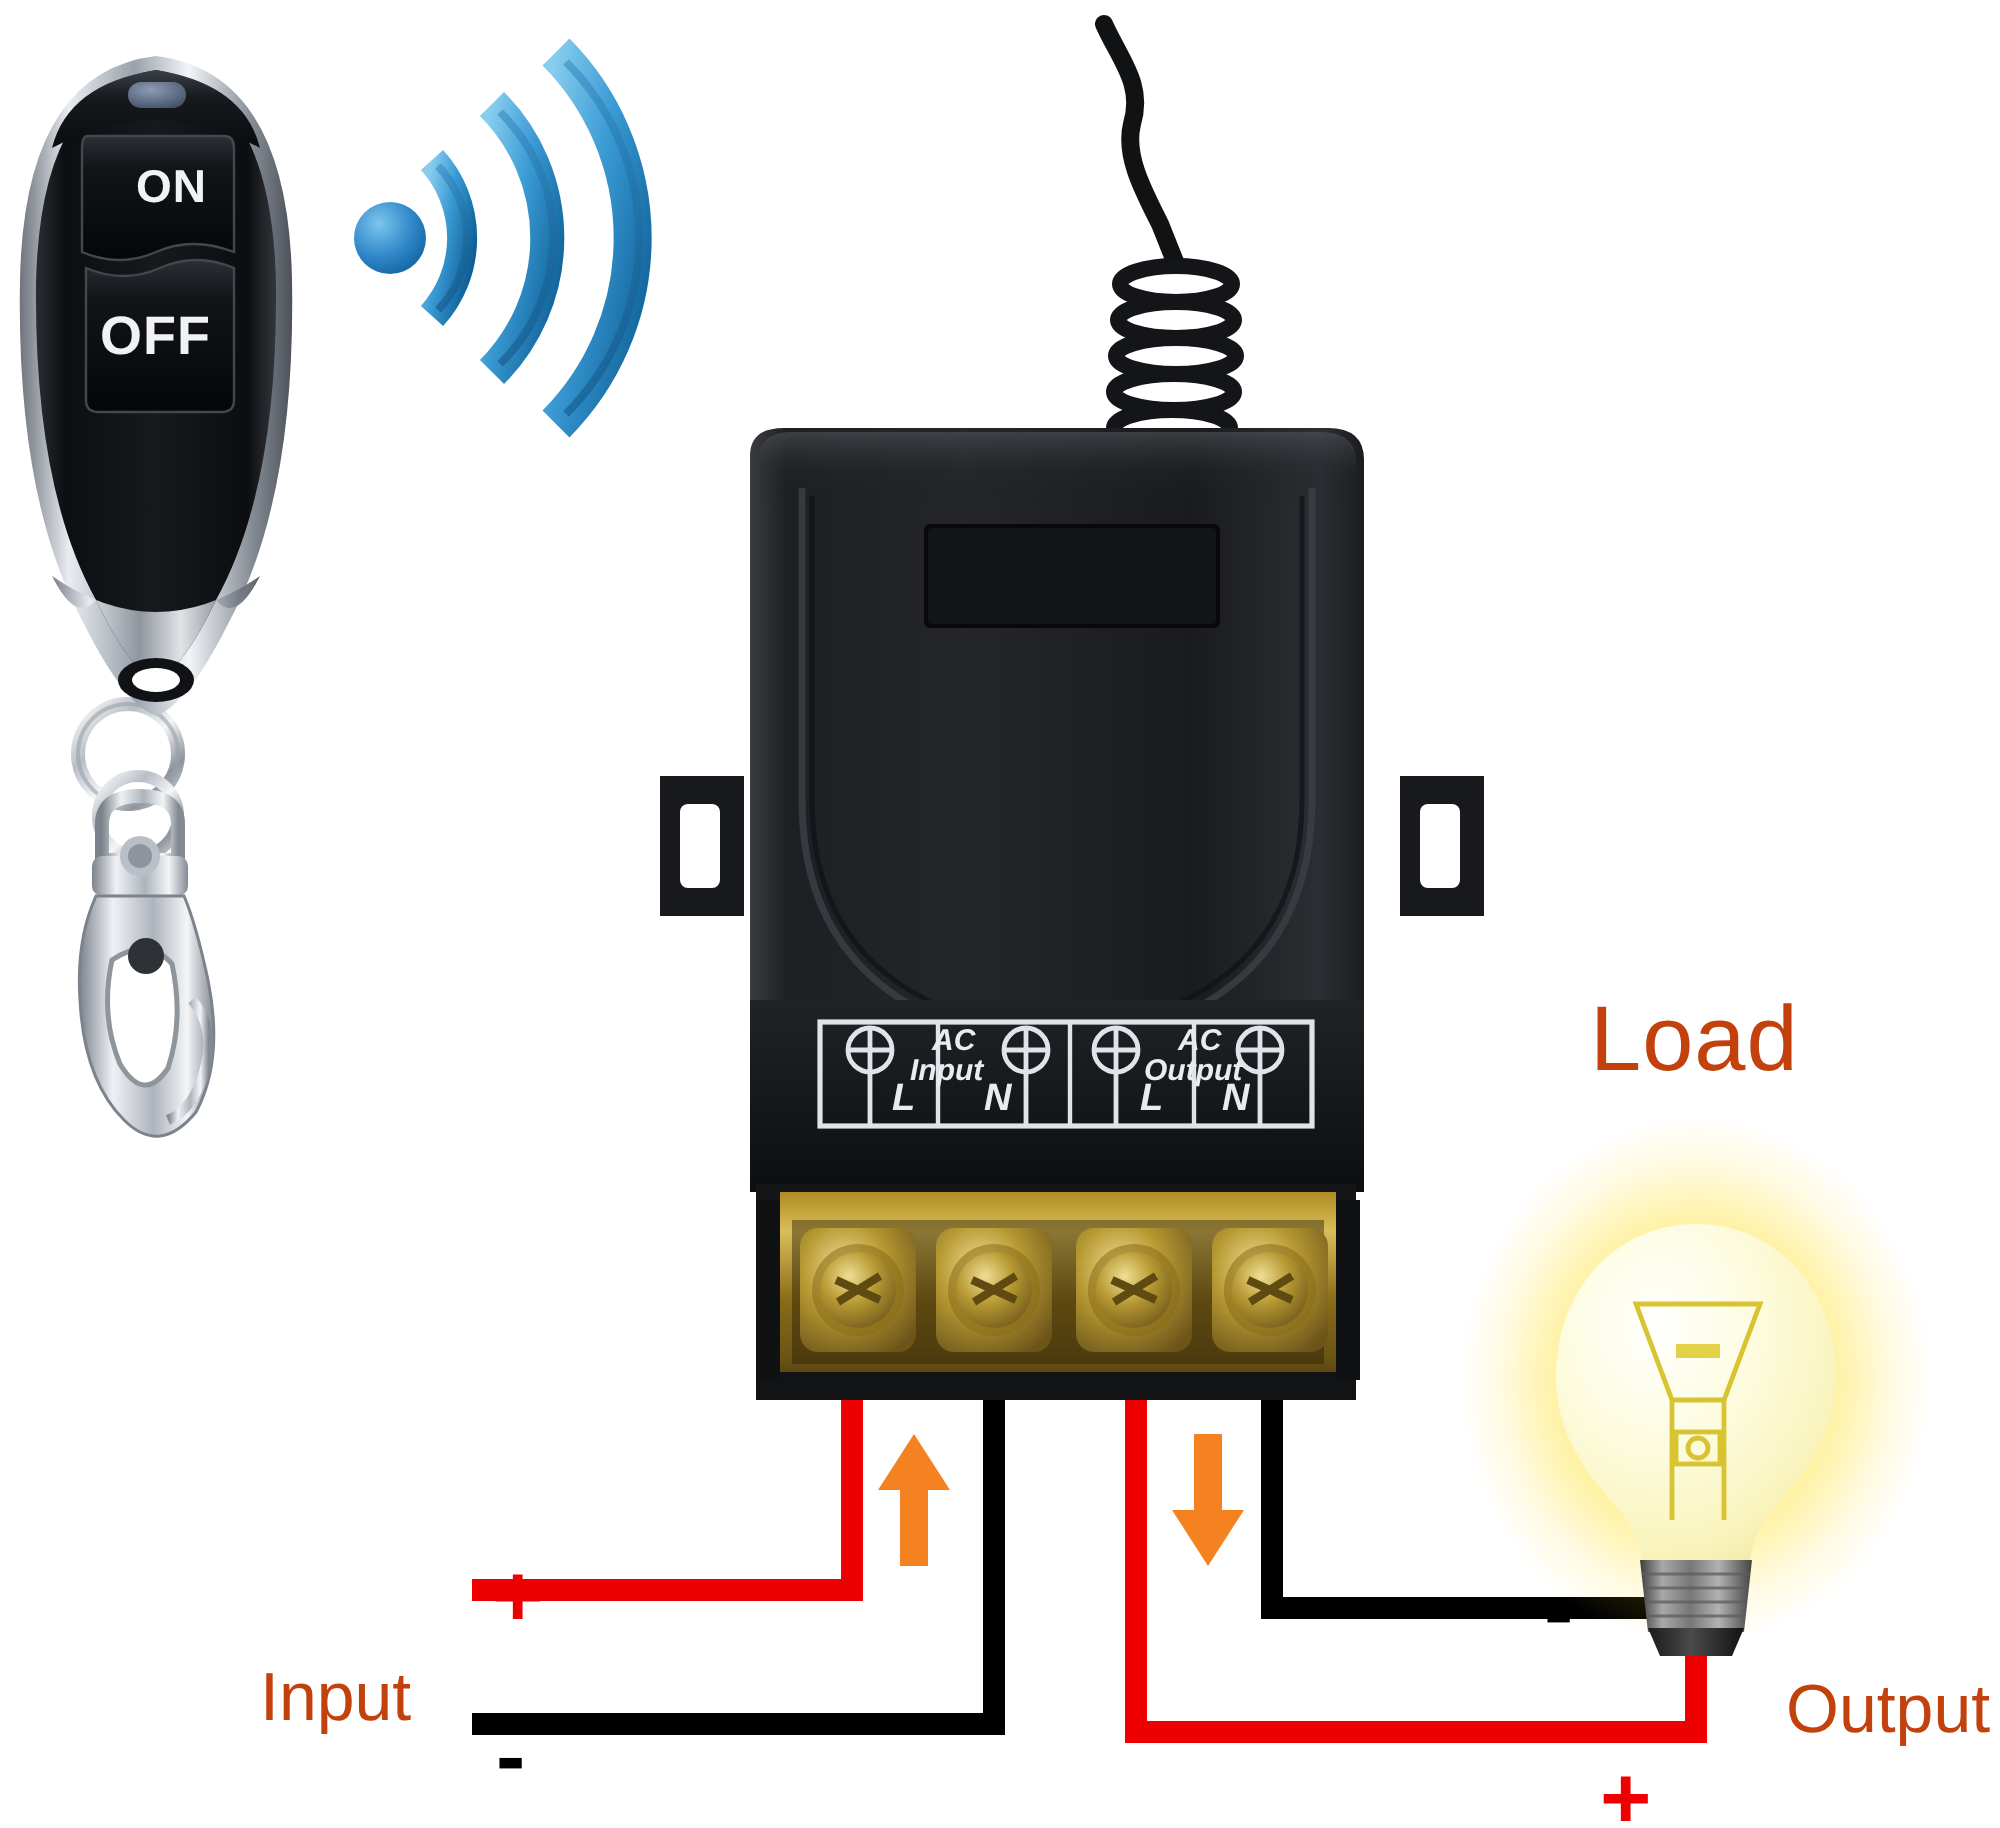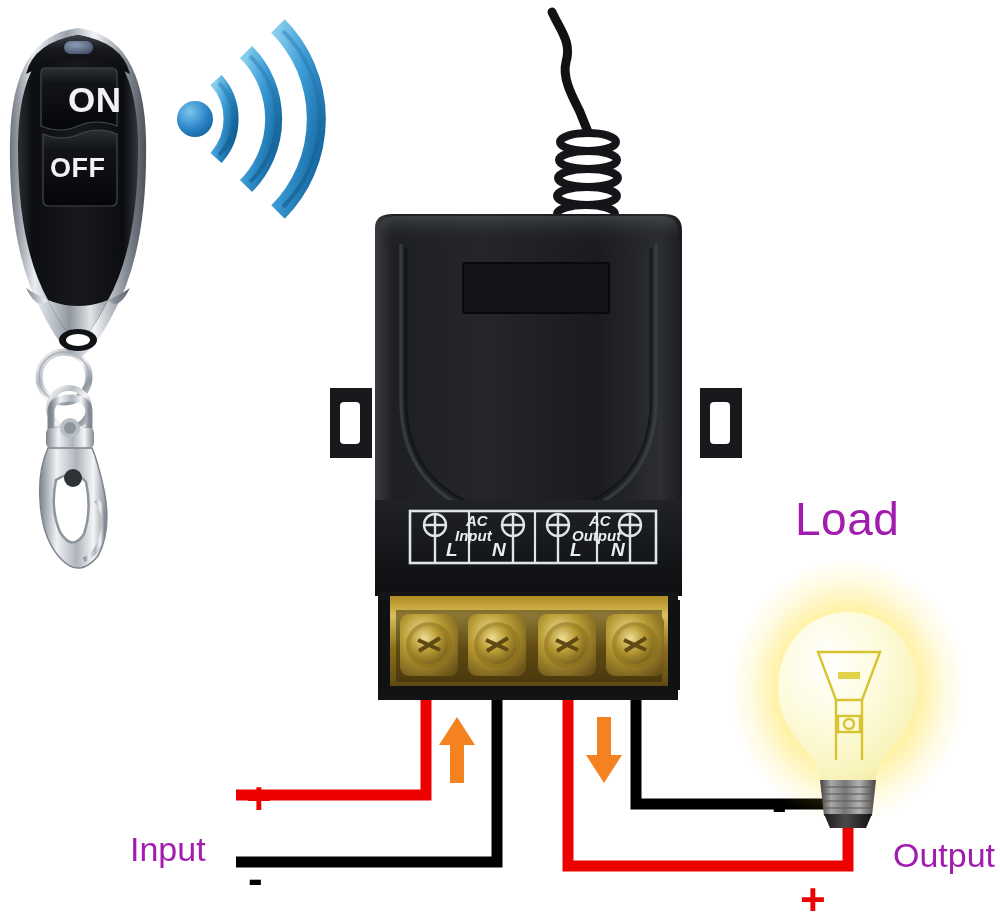--- a/index.html
+++ b/index.html
@@ -17,21 +17,21 @@
     width: 1000px;
     height: 914px;
     background: #ffffff;
     overflow: hidden;
   }
   .layer { position: absolute; top: 0; left: 0; width: 1000px; height: 914px; }
   svg.layer { display: block; }
 
   .txt {
     position: absolute;
-    color: #a21caf;
+    color: #c2410c;
     font-family: "Liberation Sans", sans-serif;
     white-space: nowrap;
     line-height: 1;
     user-select: none;
   }
   #label-load   { left: 795px; top: 496px; font-size: 46px; letter-spacing: 0.5px; }
   #label-input  { left: 130px; top: 832px; font-size: 34px; }
   #label-output { left: 893px; top: 838px; font-size: 34px; }
 
   .sign {
@@ -373,21 +373,21 @@
       <ellipse cx="78" cy="340" rx="12" ry="6" fill="#ffffff"></ellipse>
 
       <rect x="64" y="41" width="29" height="13" rx="6.5" fill="url(#ledG)"></rect>
 
       <path d="M 44 68 L 112 68 Q 117 68 117 74 L 117 126 Q 96 118 78 126 Q 60 134 41 126 L 41 74 Q 41 68 44 68 Z" fill="url(#btnG)" stroke="#44474d" stroke-width="1.2"></path>
 
       <path d="M 43 134 Q 62 142 80 134 Q 98 126 117 134 L 117 200 Q 117 206 111 206 L 49 206 Q 43 206 43 200 Z" fill="url(#btnG)" stroke="#44474d" stroke-width="1.2"></path>
     </g>
   </svg>
 
-  <div class="txt" style="left:68px; top:82px; font-size:35px; font-weight:bold; color:#f1f2f4; letter-spacing:0.5px;">ON</div>
+  <div class="txt" style="left:68px; top:82px; font-size:23px; font-weight:bold; color:#f1f2f4; letter-spacing:0.5px;">ON</div>
   <div class="txt" style="left:50px; top:155px; font-size:27px; font-weight:bold; color:#f1f2f4; letter-spacing:0.5px;">OFF</div>
 
   <div class="txt" style="left:466px; top:513px; font-size:15px; font-weight:bold; color:#e8ecf1; font-style:italic;">AC</div>
   <div class="txt" style="left:455px; top:528px; font-size:15px; font-weight:bold; color:#e8ecf1; font-style:italic;">Input</div>
   <div class="txt" style="left:446px; top:540px; font-size:19px; font-weight:bold; color:#e8ecf1; font-style:italic;">L</div>
   <div class="txt" style="left:492px; top:540px; font-size:19px; font-weight:bold; color:#e8ecf1; font-style:italic;">N</div>
 
   <div class="txt" style="left:589px; top:513px; font-size:15px; font-weight:bold; color:#e8ecf1; font-style:italic;">AC</div>
   <div class="txt" style="left:572px; top:528px; font-size:15px; font-weight:bold; color:#e8ecf1; font-style:italic;">Output</div>
   <div class="txt" style="left:570px; top:540px; font-size:19px; font-weight:bold; color:#e8ecf1; font-style:italic;">L</div>

